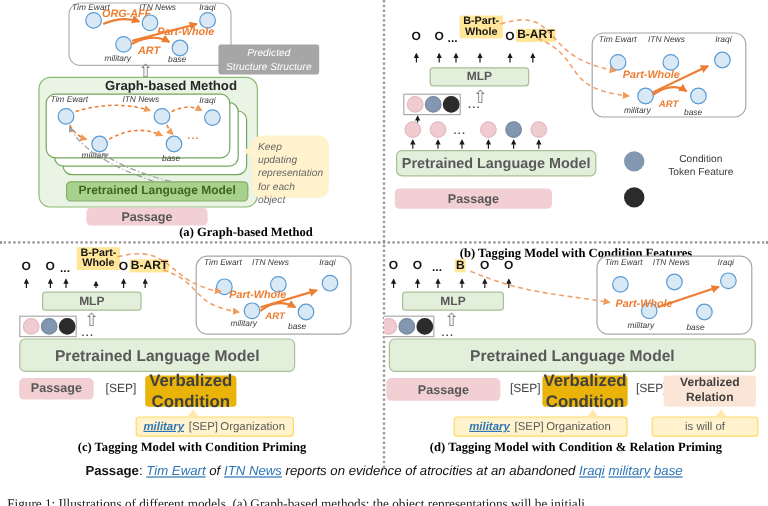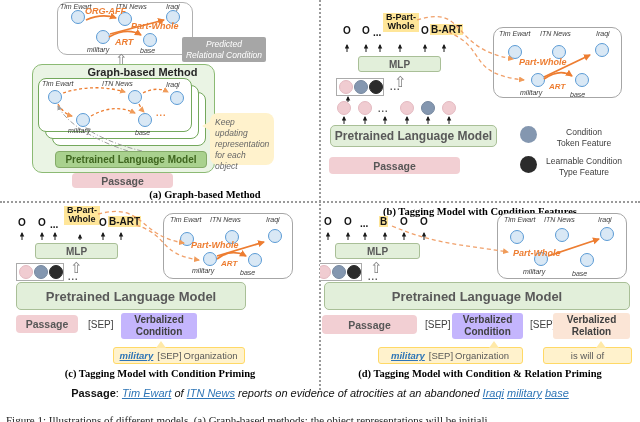--- a/index.html
+++ b/index.html
@@ -24,21 +24,21 @@
 
   .tag{position:absolute;font-weight:bold;font-size:10px;color:#141414;white-space:nowrap;}
   .tag.hl{background:#ffe699;padding:0 1px;}
   .tag.wrap{white-space:normal;width:34px;line-height:1.05;text-align:center;font-size:9px;}
 
   .fbox{position:absolute;display:flex;align-items:center;justify-content:center;box-sizing:border-box;}
   .mlp{background:#e2efda;border:1px solid #a9bf97;border-radius:3px;font-weight:bold;font-size:10px;color:#595959;}
   .plm{background:#e2efda;border:1px solid #a9bf97;border-radius:5px;font-weight:bold;color:#595959;}
   .plm-a{background:#a9d18e;border:1px solid #84ab68;border-radius:4px;font-weight:bold;font-size:10px;color:#3f661f;}
   .pass{background:#f2cfd3;border-radius:4px;font-weight:bold;font-size:10.5px;color:#575757;}
-  .cond{background:#c4b5fd;border-radius:3px;font-weight:bold;font-size:10px;color:#404040;text-align:center;line-height:1.2;justify-content:center;}
+  .cond{background:#eab308;border-radius:3px;font-weight:bold;font-size:14px;color:#404040;text-align:center;line-height:1.2;justify-content:center;}
   .relb{background:#fbe5d6;border-radius:3px;font-weight:bold;font-size:10px;color:#404040;text-align:center;line-height:1.2;}
   .cond span,.relb span{display:block;width:70px;}
   .prime{background:#fff2cc;border:1px solid #ffd966;border-radius:3px;font-size:9.5px;color:#595959;white-space:nowrap;}
   .prime .ent{color:#2e75b6;font-style:italic;font-weight:bold;text-decoration:underline;margin-right:3px;}
   .prime .pt{margin:0 1px;}
   .pointer{position:absolute;width:0;height:0;border-left:5px solid transparent;border-right:5px solid transparent;
            border-bottom:7px solid #ffe9a8;top:-7px;}
   .graphbox{position:absolute;background:#fff;border:1.2px solid #a6a6a6;border-radius:10px;box-sizing:border-box;}
   .ghost{position:absolute;font-size:15px;color:#7f7f7f;line-height:1;}
   .sep{position:absolute;font-size:10px;color:#404040;white-space:nowrap;}
@@ -88,21 +88,21 @@
   </svg>
 
   <div class="divider-v"></div>
   <div class="divider-h"></div>
 
   
   <section class="panel" style="left:0;top:0;width:320px;height:202px;">
     <div class="structbox" style="left:57px;top:2px;width:136px;height:53px;"></div>
     <div class="predicted" style="left:182px;top:37px;width:84px;height:25px;">
       <span>Predicted</span>
-      <span>Relational Condition</span>
+      <span>Structure Structure</span>
     </div>
 
     <span class="lbl" style="left:60px;top:3px;">Tim Ewart</span>
     <span class="lbl" style="left:116px;top:3px;">ITN News</span>
     <span class="lbl" style="left:166px;top:3px;">Iraqi</span>
     <div class="node" style="left:71px;top:10px;"></div>
     <div class="node" style="left:118px;top:12px;"></div>
     <div class="node" style="left:166px;top:10px;"></div>
     <div class="node" style="left:96px;top:30px;"></div>
     <div class="node" style="left:143px;top:33px;"></div>
@@ -211,24 +211,20 @@
     <span class="rel sm" style="left:229px;top:82px;">ART</span>
     <span class="lbl" style="left:200px;top:89px;">military</span>
     <span class="lbl" style="left:250px;top:91px;">base</span>
 
     <div class="legend-dot" style="left:200px;top:126px;background:#8497b0;"></div>
     <div class="legend-txt" style="left:222px;top:127px;width:84px;">
       <span style="display:block">Condition</span>
       <span style="display:block">Token Feature</span>
     </div>
     <div class="legend-dot" style="left:200px;top:156px;background:#2b2b2b;"></div>
-    <div class="legend-txt" style="left:216px;top:156px;width:96px;">
-      <span style="display:block">Learnable Condition</span>
-      <span style="display:block">Type Feature</span>
-    </div>
 
     <div class="cap" style="top:206px;">(b) Tagging Model with Condition Features</div>
 
     <svg class="overlay" width="320" height="202" viewBox="0 0 320 202">
       <g stroke="#1a1a1a" stroke-width="1" fill="none">
         <path d="M 27,52 L 27,45" marker-end="url(#ah-k)"></path>
         <path d="M 46,52 L 46,45" marker-end="url(#ah-k)"></path>
         <path d="M 60,52 L 60,45" marker-end="url(#ah-k)"></path>
         <path d="M 80,52 L 80,45" marker-end="url(#ah-k)"></path>
         <path d="M 105,52 L 105,45" marker-end="url(#ah-k)"></path>

